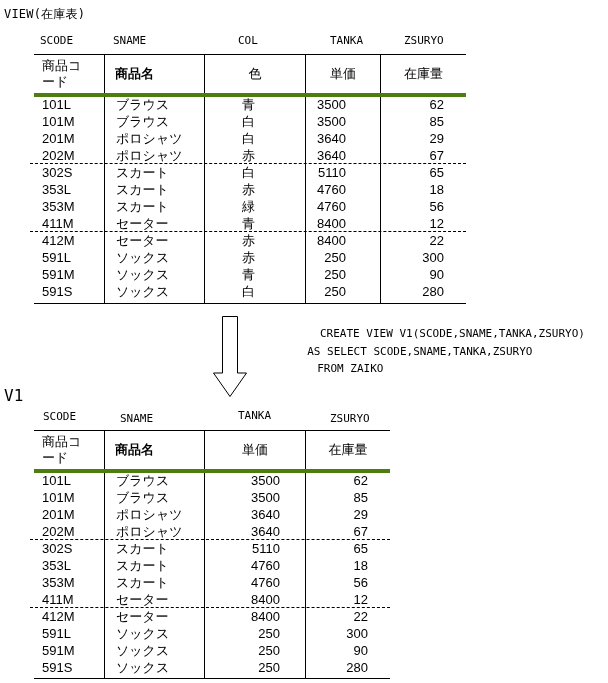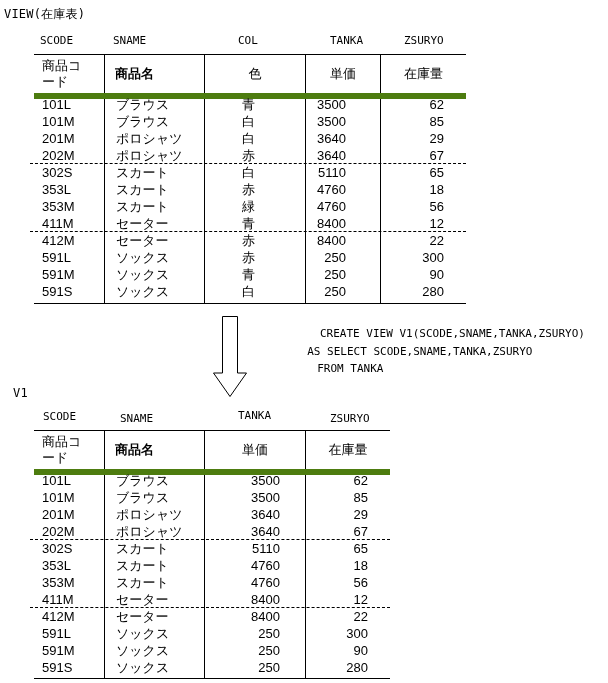--- a/index.html
+++ b/index.html
@@ -3,21 +3,21 @@
 <meta charset="utf-8">
 <style>
   html, body { margin:0; padding:0; background:#ffffff; }
   body { width:608px; height:683px; position:relative; overflow:hidden; color:#000;
          font-family: "DejaVu Sans", sans-serif; }
   .mono { font-family: "DejaVu Sans Mono", "Liberation Mono", monospace; font-size:11px; letter-spacing:0.2px; }
   .abs { position:absolute; }
   .title { font-size:12px; }
   .colname { position:absolute; font-family: "DejaVu Sans Mono", "Liberation Mono", monospace; font-size:11px; }
   .tbl { position:absolute; border-top:1px solid #000; border-bottom:1px solid #000; }
-  .hdr { position:absolute; left:0; right:0; top:0; border-bottom:6px solid #4d7c0f; }
+  .hdr { position:absolute; left:0; right:0; top:0; border-bottom:4px solid #4d7c0f; }
   .vline { position:absolute; width:1px; background:#000; top:0; bottom:0; }
   .hcell { position:absolute; top:0; display:flex; align-items:center; justify-content:center; font-size:13px; }
   .hcell.left { justify-content:flex-start; padding-left:10px;font-weight:bold; }
   .hcell.code { justify-content:flex-start; padding-left:8px; line-height:16px; font-size:13px; }
   .rows { position:absolute; left:0; right:0; }
   .row { position:absolute; left:0; right:0; height:17px; font-size:13px; font-family:"Liberation Sans", sans-serif; }
   .cell { position:absolute; top:0; height:17px; line-height:17px; white-space:nowrap; }
   .dash { position:absolute; left:0; right:0; height:0; border-top:1px dashed #000; }
   .sql { position:absolute; white-space:pre; font-family:"DejaVu Sans Mono","Liberation Mono",monospace; font-size:11px; line-height:15px; }
 </style>
@@ -136,23 +136,23 @@
       </div>
     </div>
 </div>
 
 <svg class="abs" style="left:212px;top:316px;" width="36" height="82">
   <polygon points="10.5,0.5 25.5,0.5 25.5,57 34.5,57 18,80.5 1.5,57 10.5,57" fill="#fff" stroke="#000" stroke-width="1"></polygon>
 </svg>
 
 <div class="sql" style="left:304px;top:326px;margin-left:16px;">CREATE VIEW V1(SCODE,SNAME,TANKA,ZSURYO)</div>
 <div class="sql" style="left:294px;top:344px;">  AS SELECT SCODE,SNAME,TANKA,ZSURYO</div>
-<div class="sql" style="left:304px;top:361px;">  FROM TANKA</div>
-
-<div class="abs mono" style="left:13px;top:386px;font-size:12px;">V1</div>
+<div class="sql" style="left:304px;top:361px;">  FROM ZAIKO</div>
+
+<div class="abs mono" style="left:4px;top:386px;font-size:16px;">V1</div>
 
 <div class="colname" style="left:43px;top:410px;">SCODE</div>
 <div class="colname" style="left:120px;top:412px;">SNAME</div>
 <div class="colname" style="left:238px;top:409px;">TANKA</div>
 <div class="colname" style="left:330px;top:412px;">ZSURYO</div>
 
 <div class="tbl" style="left:34px;top:430px;width:356px;height:247px;">
   <div class="vline" style="left:70px;"></div>
   <div class="vline" style="left:170px;"></div>
   <div class="vline" style="left:271px;"></div>

